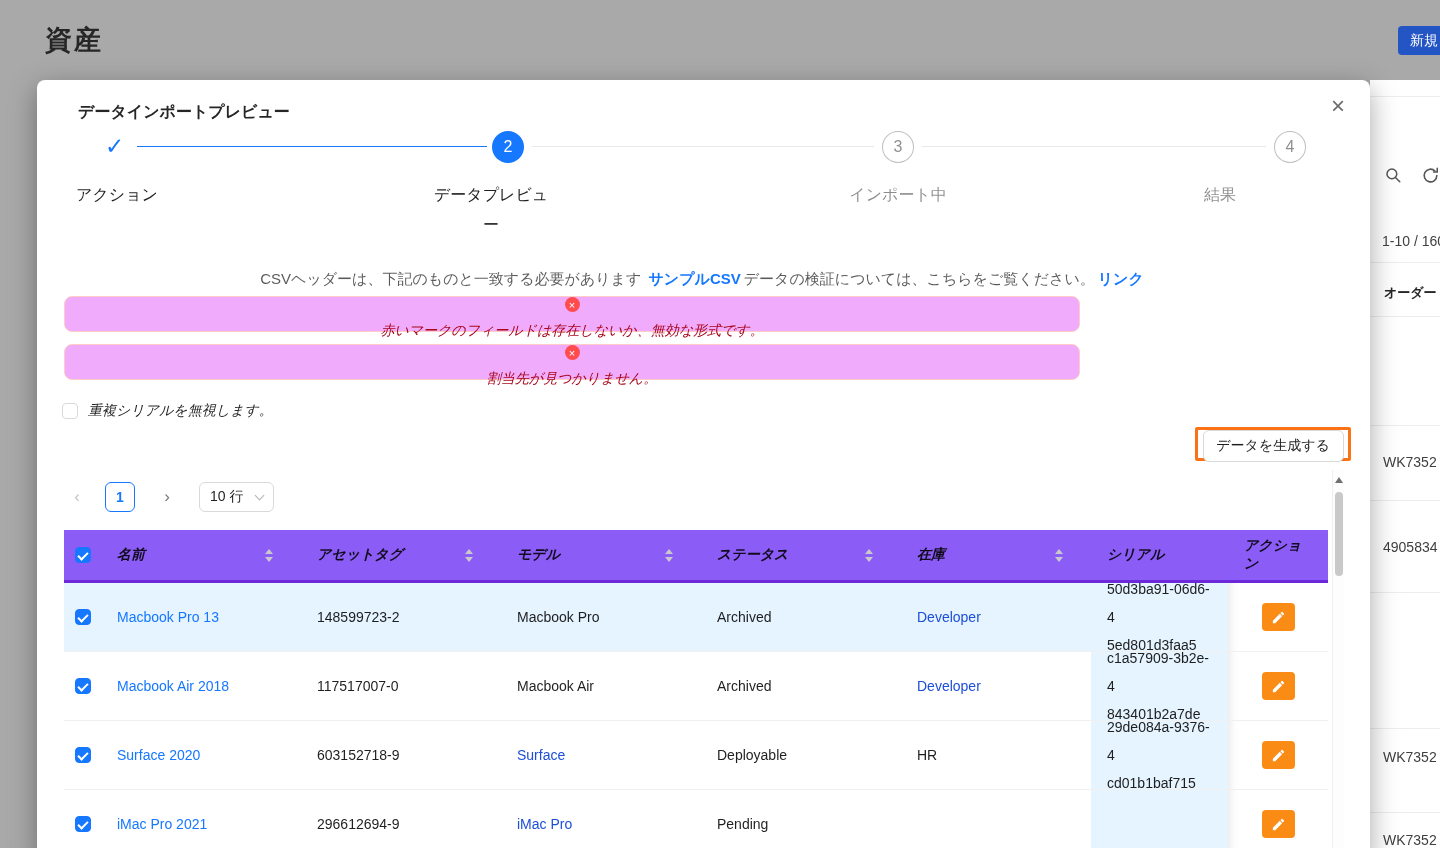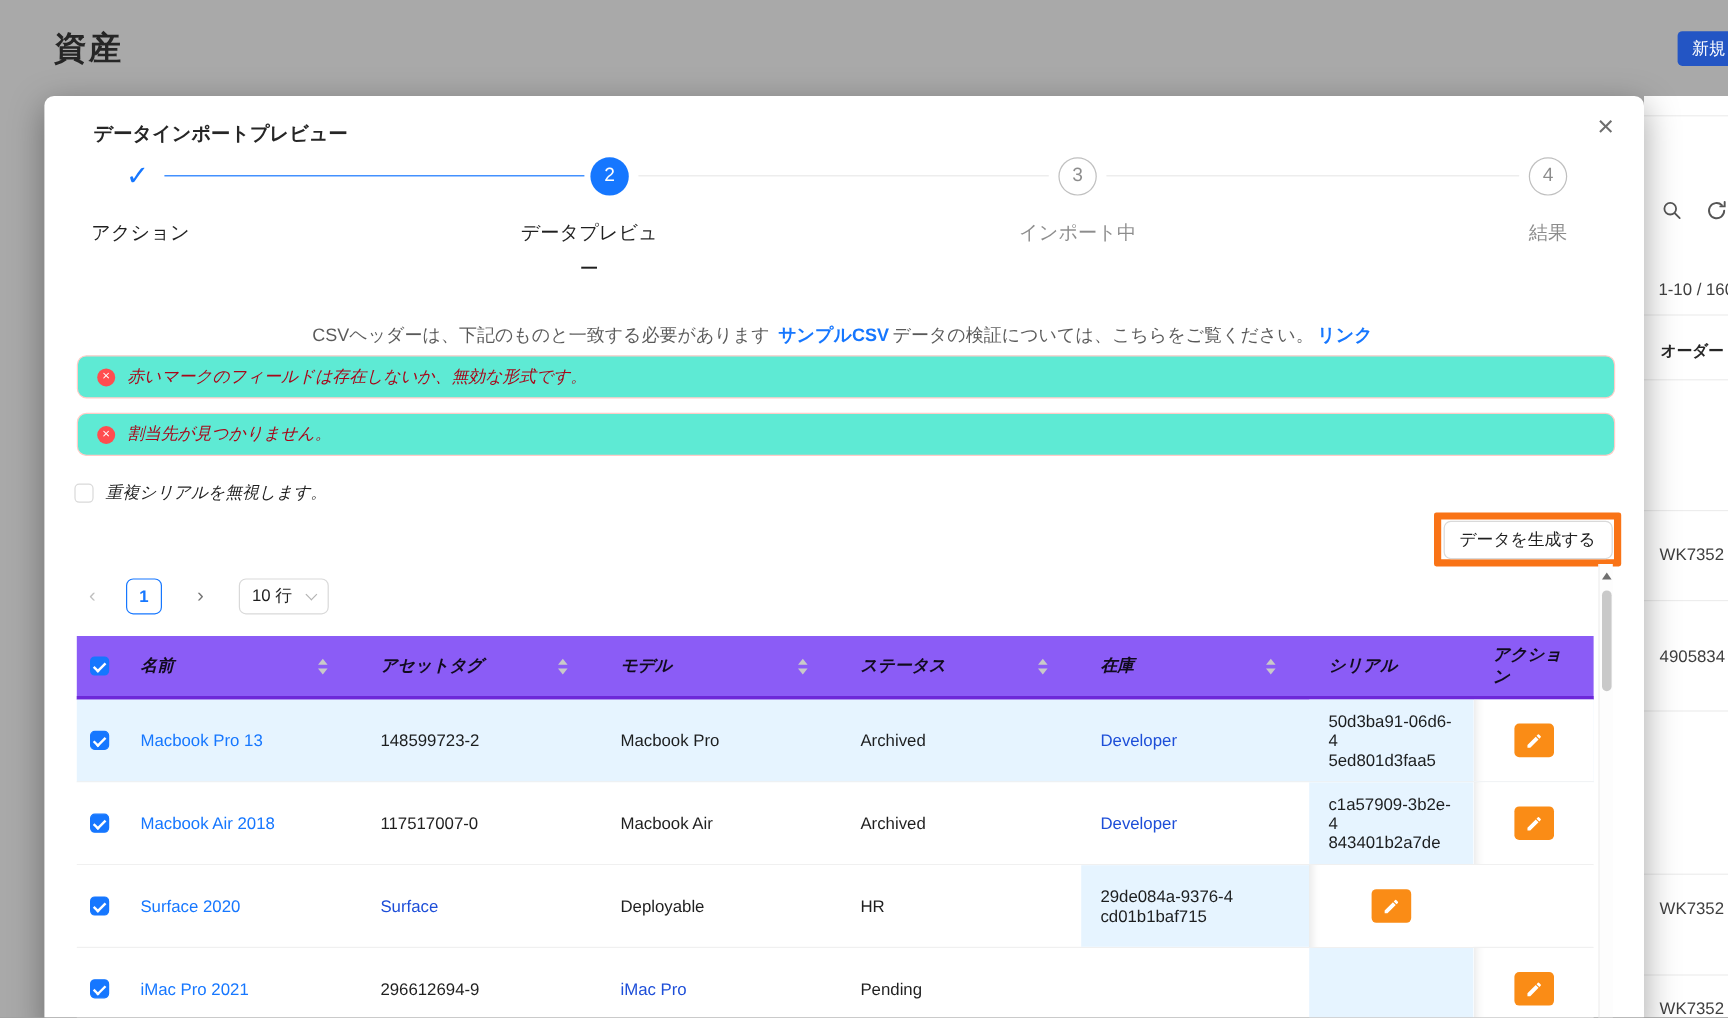--- a/index.html
+++ b/index.html
@@ -35,42 +35,42 @@
   .l3 { left:885px; width:344px; background:#e9e9e9; }
   .step-circle { position:absolute; top:51px; width:32px; height:32px; border-radius:50%;
                  display:flex; align-items:center; justify-content:center; font-size:16px; }
   .c2 { left:455px; background:#1677ff; color:#fff; }
   .c3 { left:845px; border:1px solid rgba(0,0,0,0.25); color:rgba(0,0,0,0.45); background:#fff; }
   .c4 { left:1237px; border:1px solid rgba(0,0,0,0.25); color:rgba(0,0,0,0.45); background:#fff; }
   .step-label { position:absolute; top:100px; width:160px; text-align:center; font-size:16px; line-height:30px; color:rgba(0,0,0,0.88); }
   .sl1 { left:0; }
   .sl2 { left:394px; width:120px; word-break:break-all; }
   .sl3 { left:781px; color:rgba(0,0,0,0.45); }
-  .sl4 { left:1173px; color:rgba(0,0,0,0.45); }
+  .sl4 { left:1103px; color:rgba(0,0,0,0.45); }
   
   .desc { position:absolute; left:0; top:190px; width:100%; text-align:center; font-size:15px; color:rgba(0,0,0,0.65); }
   .dlink { color:#1677ff; font-weight:700; cursor:pointer; margin:0 3px; }
   
-  .alert { position:absolute; left:27px; width:1282px; height:36px; background:#5eead4; border:1px solid #ffccc7;
-           border-radius:8px; display:flex; align-items:center; gap:10px; padding:0 16px; }
+  .alert { position:absolute; left:27px; width:1016px; height:36px; background:#f0abfc; border:1px solid #ffccc7;
+           border-radius:8px; display:flex; align-items:center; gap:10px; padding:0 16px;flex-direction:column; }
   .a1 { top:216px; } .a2 { top:264px; }
   .alert-icon { width:15px; height:15px; border-radius:50%; background:#ff4d4f; color:#fff; flex:none;
                 display:flex; align-items:center; justify-content:center; font-size:11px; }
   .alert-icon::after { content:"×"; }
   .alert-text { font-style:italic; color:#a8071a; }
   
   .dup-row { position:absolute; left:25px; top:322px; display:flex; align-items:center; gap:10px; }
   .checkbox { width:16px; height:16px; border:1px solid #d9d9d9; border-radius:4px; background:#fff; position:relative; flex:none; }
   .checkbox.checked { background:#1677ff; border-color:#1677ff; }
   .checkbox.checked::after { content:""; position:absolute; left:4.5px; top:1.5px; width:4px; height:8px;
                              border-right:2px solid #fff; border-bottom:2px solid #fff; transform:rotate(45deg); }
   .dup-label { font-style:italic; }
   
-  .gen-box { position:absolute; left:1158px; top:347px; width:156px; height:45px; border:6px solid #f97316;
-             border-radius:2px; display:flex; align-items:flex-end; justify-content:center; }
+  .gen-box { position:absolute; left:1158px; top:347px; width:156px; height:34px; border:3px solid #f97316;
+             border-radius:2px; display:flex; align-items:flex-start; justify-content:center; }
   .gen-btn { width:141px; height:32px; background:#fff; border:1px solid #d9d9d9; border-radius:6px;
              font-size:14px; color:rgba(0,0,0,0.88); }
   
   .pager { position:absolute; left:24px; top:401px; height:32px; display:flex; align-items:center; }
   .pg-prev { width:32px; text-align:center; color:rgba(0,0,0,0.25); font-size:17px; margin-right:12px; cursor:pointer; }
   .pg-page { width:30px; height:30px; border:1px solid #1677ff; border-radius:6px; color:#1677ff; font-weight:600;
              display:flex; align-items:center; justify-content:center; cursor:pointer; }
   .pg-next { width:32px; text-align:center; color:rgba(0,0,0,0.55); font-size:17px; margin:0 16px; cursor:pointer; }
   .pg-size { width:75px; height:30px; border:1px solid #d9d9d9; border-radius:6px; display:flex; align-items:center;
              padding:0 10px; cursor:pointer; background:#fff; }
@@ -80,21 +80,21 @@
   .table { position:absolute; left:27px; top:450px; width:1264px; }
   .t-head, .t-row { display:grid; grid-template-columns:37px 200px 200px 200px 200px 190px 137px 100px; }
   .t-head { height:53px; background:#8b5cf6; border-bottom:3px solid #6d28d9; font-weight:600;font-style:italic; }
   .th, .td { display:flex; align-items:center; padding:0 16px; overflow:hidden; }
   .th.center, .td.center { justify-content:center; padding:0; }
   .sorter { margin-left:auto; margin-right:12px; display:flex; flex-direction:column; gap:3px; cursor:pointer; }
   .caret-up { width:0; height:0; border-left:4.5px solid transparent; border-right:4.5px solid transparent; border-bottom:5px solid #c9c9c9; }
   .caret-down { width:0; height:0; border-left:4.5px solid transparent; border-right:4.5px solid transparent; border-top:5px solid #c9c9c9; }
   .t-row { height:69px; border-bottom:1px solid #f0f0f0; background:#fff; }
   .t-row.selected { background:#e6f4ff; }
-  .td.serial-cell { background:#e6f4ff; flex-direction:column; align-items:flex-start; justify-content:center; line-height:16px; }
+  .td.serial-cell { background:#e6f4ff; flex-direction:column; align-items:flex-start; justify-content:center; line-height:28px; }
   .td.action-cell { background:#fff; box-shadow:inset 10px 0 8px -8px rgba(5,5,5,0.1); }
   .link { color:#1677ff; cursor:pointer; }
   .red { color:#1d4ed8; }
   .edit-btn { width:33px; height:28px; background:#fa8c16; border:none; border-radius:4px;
               display:flex; align-items:center; justify-content:center; }
   
   .sb { position:absolute; left:1295px; top:390px; width:12px; height:390px; background:#fdfdfd; border-left:1px solid #efefef; }
   .sb-arrow { position:absolute; top:7px; left:2px; width:0; height:0; border-left:4px solid transparent;
               border-right:4px solid transparent; border-bottom:6px solid #6f6f6f; cursor:pointer; }
   .sb-thumb { position:absolute; top:22px; left:2px; width:8px; height:84px; background:#c9c9c9; border-radius:4px; cursor:grab; }
@@ -282,20 +282,21 @@
           </div>
       </div>
 
       <div class="t-row">
         <div class="td center">
             <span class="checkbox checked"></span>
           </div>
         <div class="td">
             <span class="link">Surface 2020</span>
           </div>
+        <div class="td">603152718-9</div>
         <div class="td red">Surface</div>
         <div class="td">Deployable</div>
         <div class="td">HR</div>
         <div class="td serial-cell">
             <span>29de084a-9376-4</span>
             <span>cd01b1baf715</span>
           </div>
         <div class="td action-cell center">
             <button class="edit-btn">
               <svg width="15" height="15" viewBox="0 0 24 24" fill="#fff">

